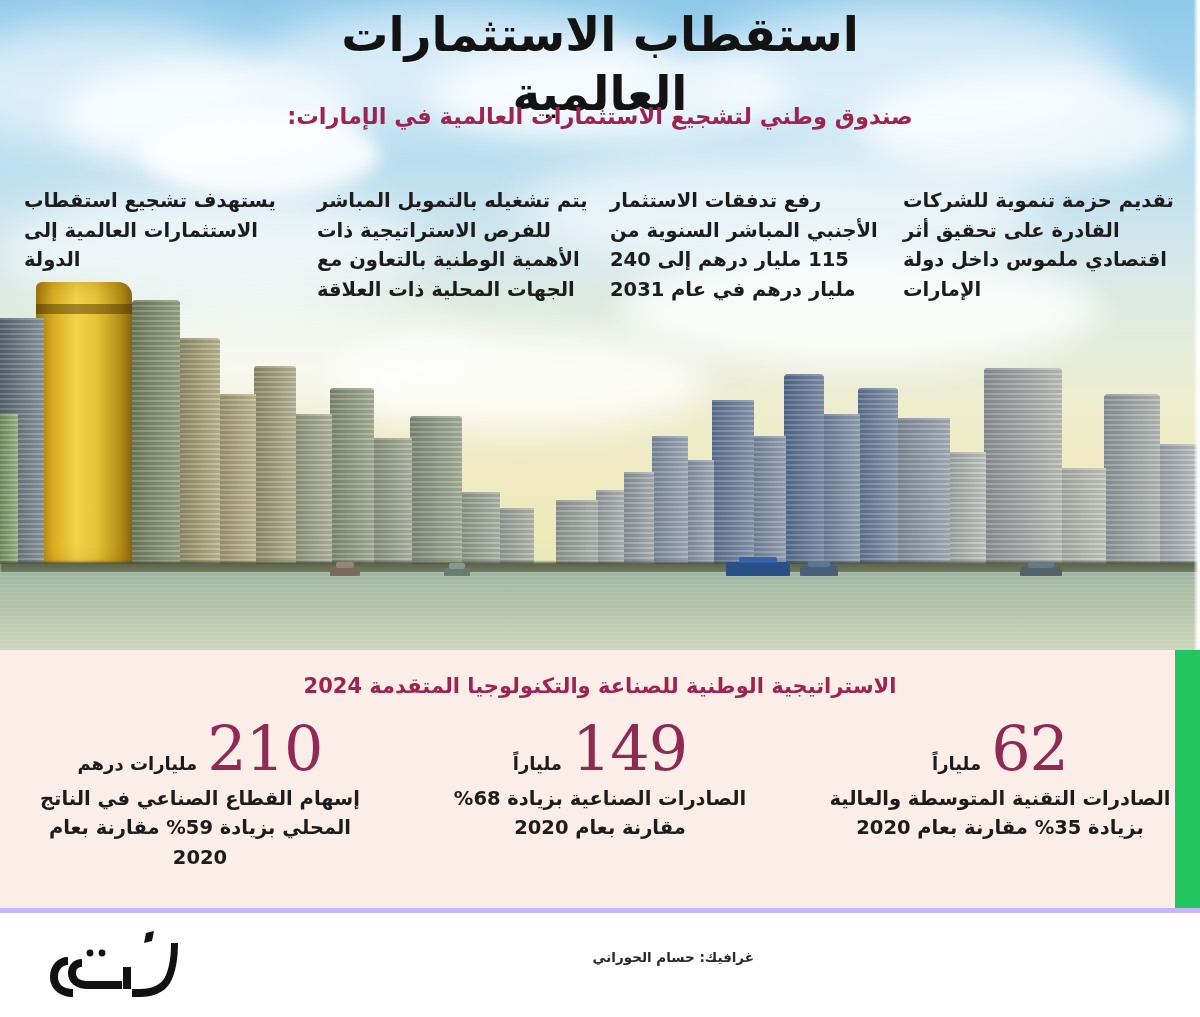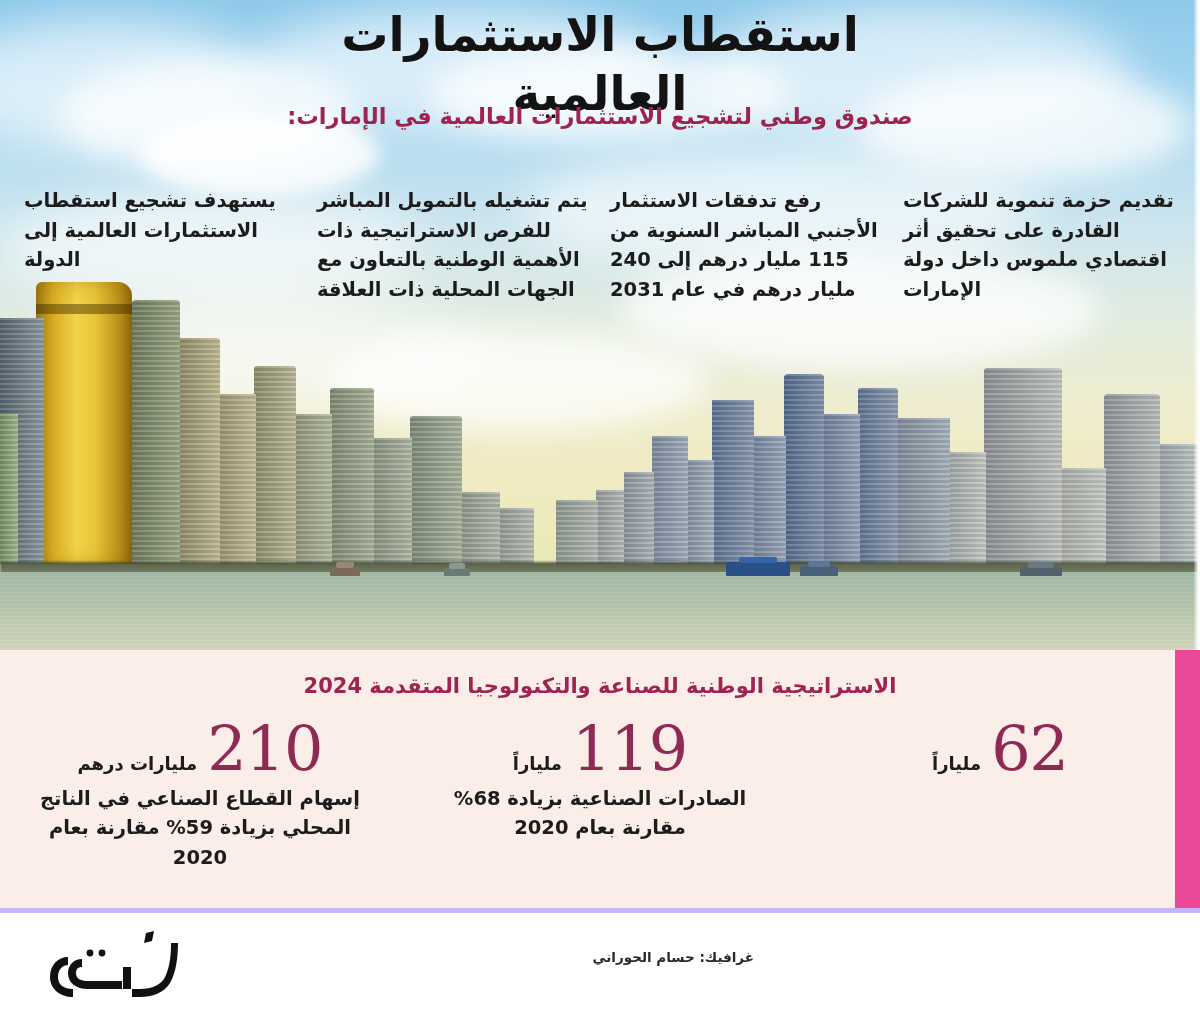--- a/index.html
+++ b/index.html
@@ -7,21 +7,21 @@
   body{
     width:1200px;height:1017px;
     background:#ffffff;
     font-family:"DejaVu Sans","Liberation Sans",sans-serif;
     overflow:hidden;
     position:relative;
   }
   .page{
     position:relative;
     width:1200px;height:1017px;
-    background:#ec4899;
+    background:#22c55e;
     overflow:hidden;
   }
 
   
   .hero{
     position:absolute;left:0;top:0;width:1200px;height:650px;
     overflow:hidden;
     background:#bfe0f2;
   }
   
@@ -323,25 +323,26 @@
   <div class="stats">
     <div class="stats-title">الاستراتيجية الوطنية للصناعة والتكنولوجيا المتقدمة 2024</div>
 
     <div class="stat-row">
 
       <div class="stat">
         <div class="big-line">
           <span class="num">62</span>
           <span class="unit">ملياراً</span>
         </div>
+        <div class="desc">الصادرات التقنية المتوسطة والعالية بزيادة 35% مقارنة بعام 2020</div>
       </div>
 
       <div class="stat">
         <div class="big-line">
-          <span class="num">119</span>
+          <span class="num">149</span>
           <span class="unit">ملياراً</span>
         </div>
         <div class="desc">الصادرات الصناعية بزيادة 68% مقارنة بعام 2020</div>
       </div>
 
       <div class="stat">
         <div class="big-line">
           <span class="num">210</span>
           <span class="unit">مليارات درهم</span>
         </div>

